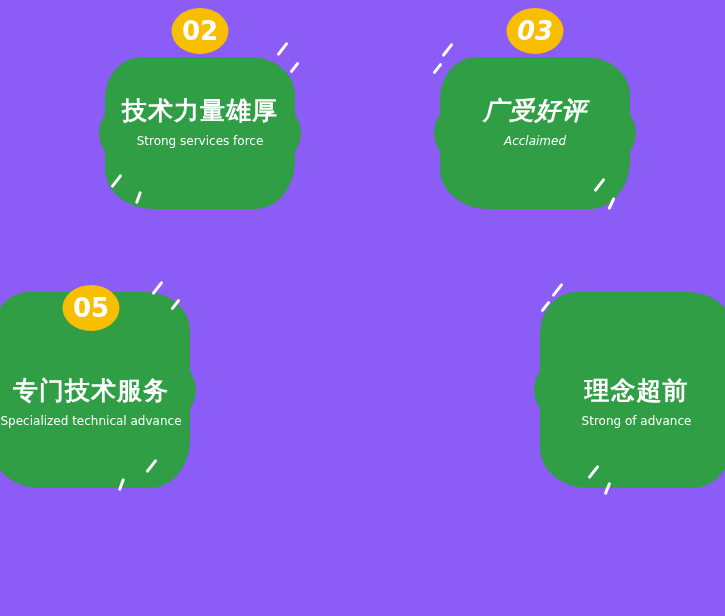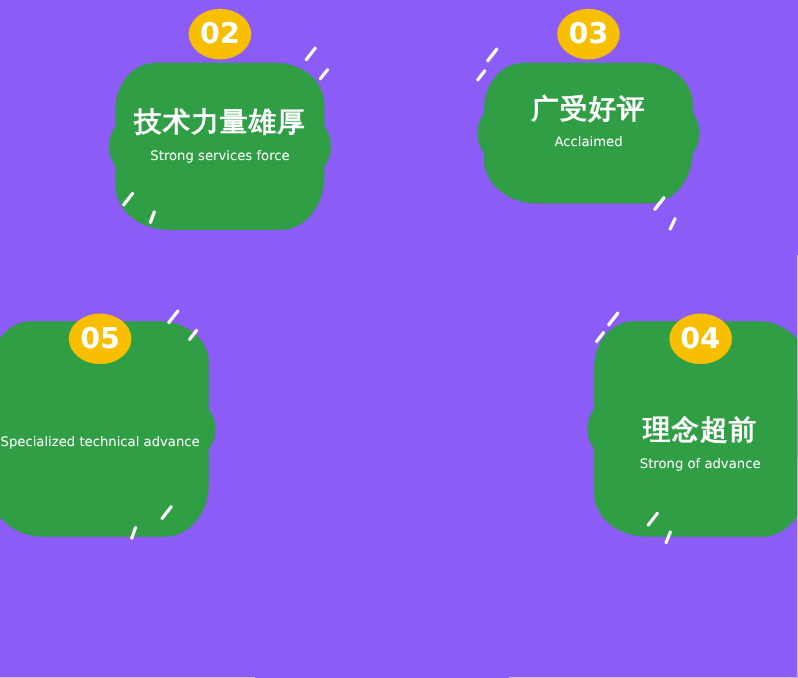--- a/index.html
+++ b/index.html
@@ -102,53 +102,51 @@
     <div class="content">
       <div class="title">技术力量雄厚</div>
       <div class="subtitle">Strong services force</div>
     </div>
     <span class="sparkle" style="left:176px; top:-16px; transform:rotate(38deg);"></span>
     <span class="sparkle" style="left:188px; top:4px; height:13px; transform:rotate(38deg);"></span>
     <span class="sparkle" style="left:10px; top:116px; transform:rotate(38deg);"></span>
     <span class="sparkle" style="left:32px; top:134px; height:13px; transform:rotate(20deg);"></span>
   </div>
 
-  <div class="card card-top" style="left:440px; top:57px; width:190px; height:128px;">
+  <div class="card card-top" style="left:440px; top:57px; width:190px; height:152px;font-style:italic;">
     <div class="badge">
       <span>03</span>
     </div>
     <div class="card-body"></div>
     <div class="content">
       <div class="title">广受好评</div>
       <div class="subtitle">Acclaimed</div>
     </div>
     <span class="sparkle" style="left:6px; top:-15px; transform:rotate(38deg);"></span>
     <span class="sparkle" style="left:-4px; top:5px; height:13px; transform:rotate(38deg);"></span>
     <span class="sparkle" style="left:158px; top:120px; transform:rotate(38deg);"></span>
     <span class="sparkle" style="left:170px; top:140px; height:13px; transform:rotate(25deg);"></span>
   </div>
 
   <div class="card card-bottom" style="left:-8px; top:292px; width:198px; height:196px;">
     <div class="badge">
       <span>05</span>
     </div>
     <div class="card-body"></div>
     <div class="content">
+      <div class="title">专门技术服务</div>
       <div class="subtitle">Specialized technical advance</div>
     </div>
     <span class="sparkle" style="left:164px; top:-12px; transform:rotate(38deg);"></span>
     <span class="sparkle" style="left:182px; top:6px; height:13px; transform:rotate(38deg);"></span>
     <span class="sparkle" style="left:158px; top:166px; transform:rotate(38deg);"></span>
     <span class="sparkle" style="left:128px; top:186px; height:13px; transform:rotate(20deg);"></span>
   </div>
 
   <div class="card card-bottom" style="left:540px; top:292px; width:193px; height:196px;">
-    <div class="badge">
-      <span>04</span>
-    </div>
     <div class="card-body"></div>
     <div class="content">
       <div class="title">理念超前</div>
       <div class="subtitle">Strong of advance</div>
     </div>
     <span class="sparkle" style="left:16px; top:-10px; transform:rotate(38deg);"></span>
     <span class="sparkle" style="left:4px; top:8px; height:13px; transform:rotate(38deg);"></span>
     <span class="sparkle" style="left:52px; top:172px; transform:rotate(38deg);"></span>
     <span class="sparkle" style="left:66px; top:190px; height:13px; transform:rotate(22deg);"></span>
   </div>

